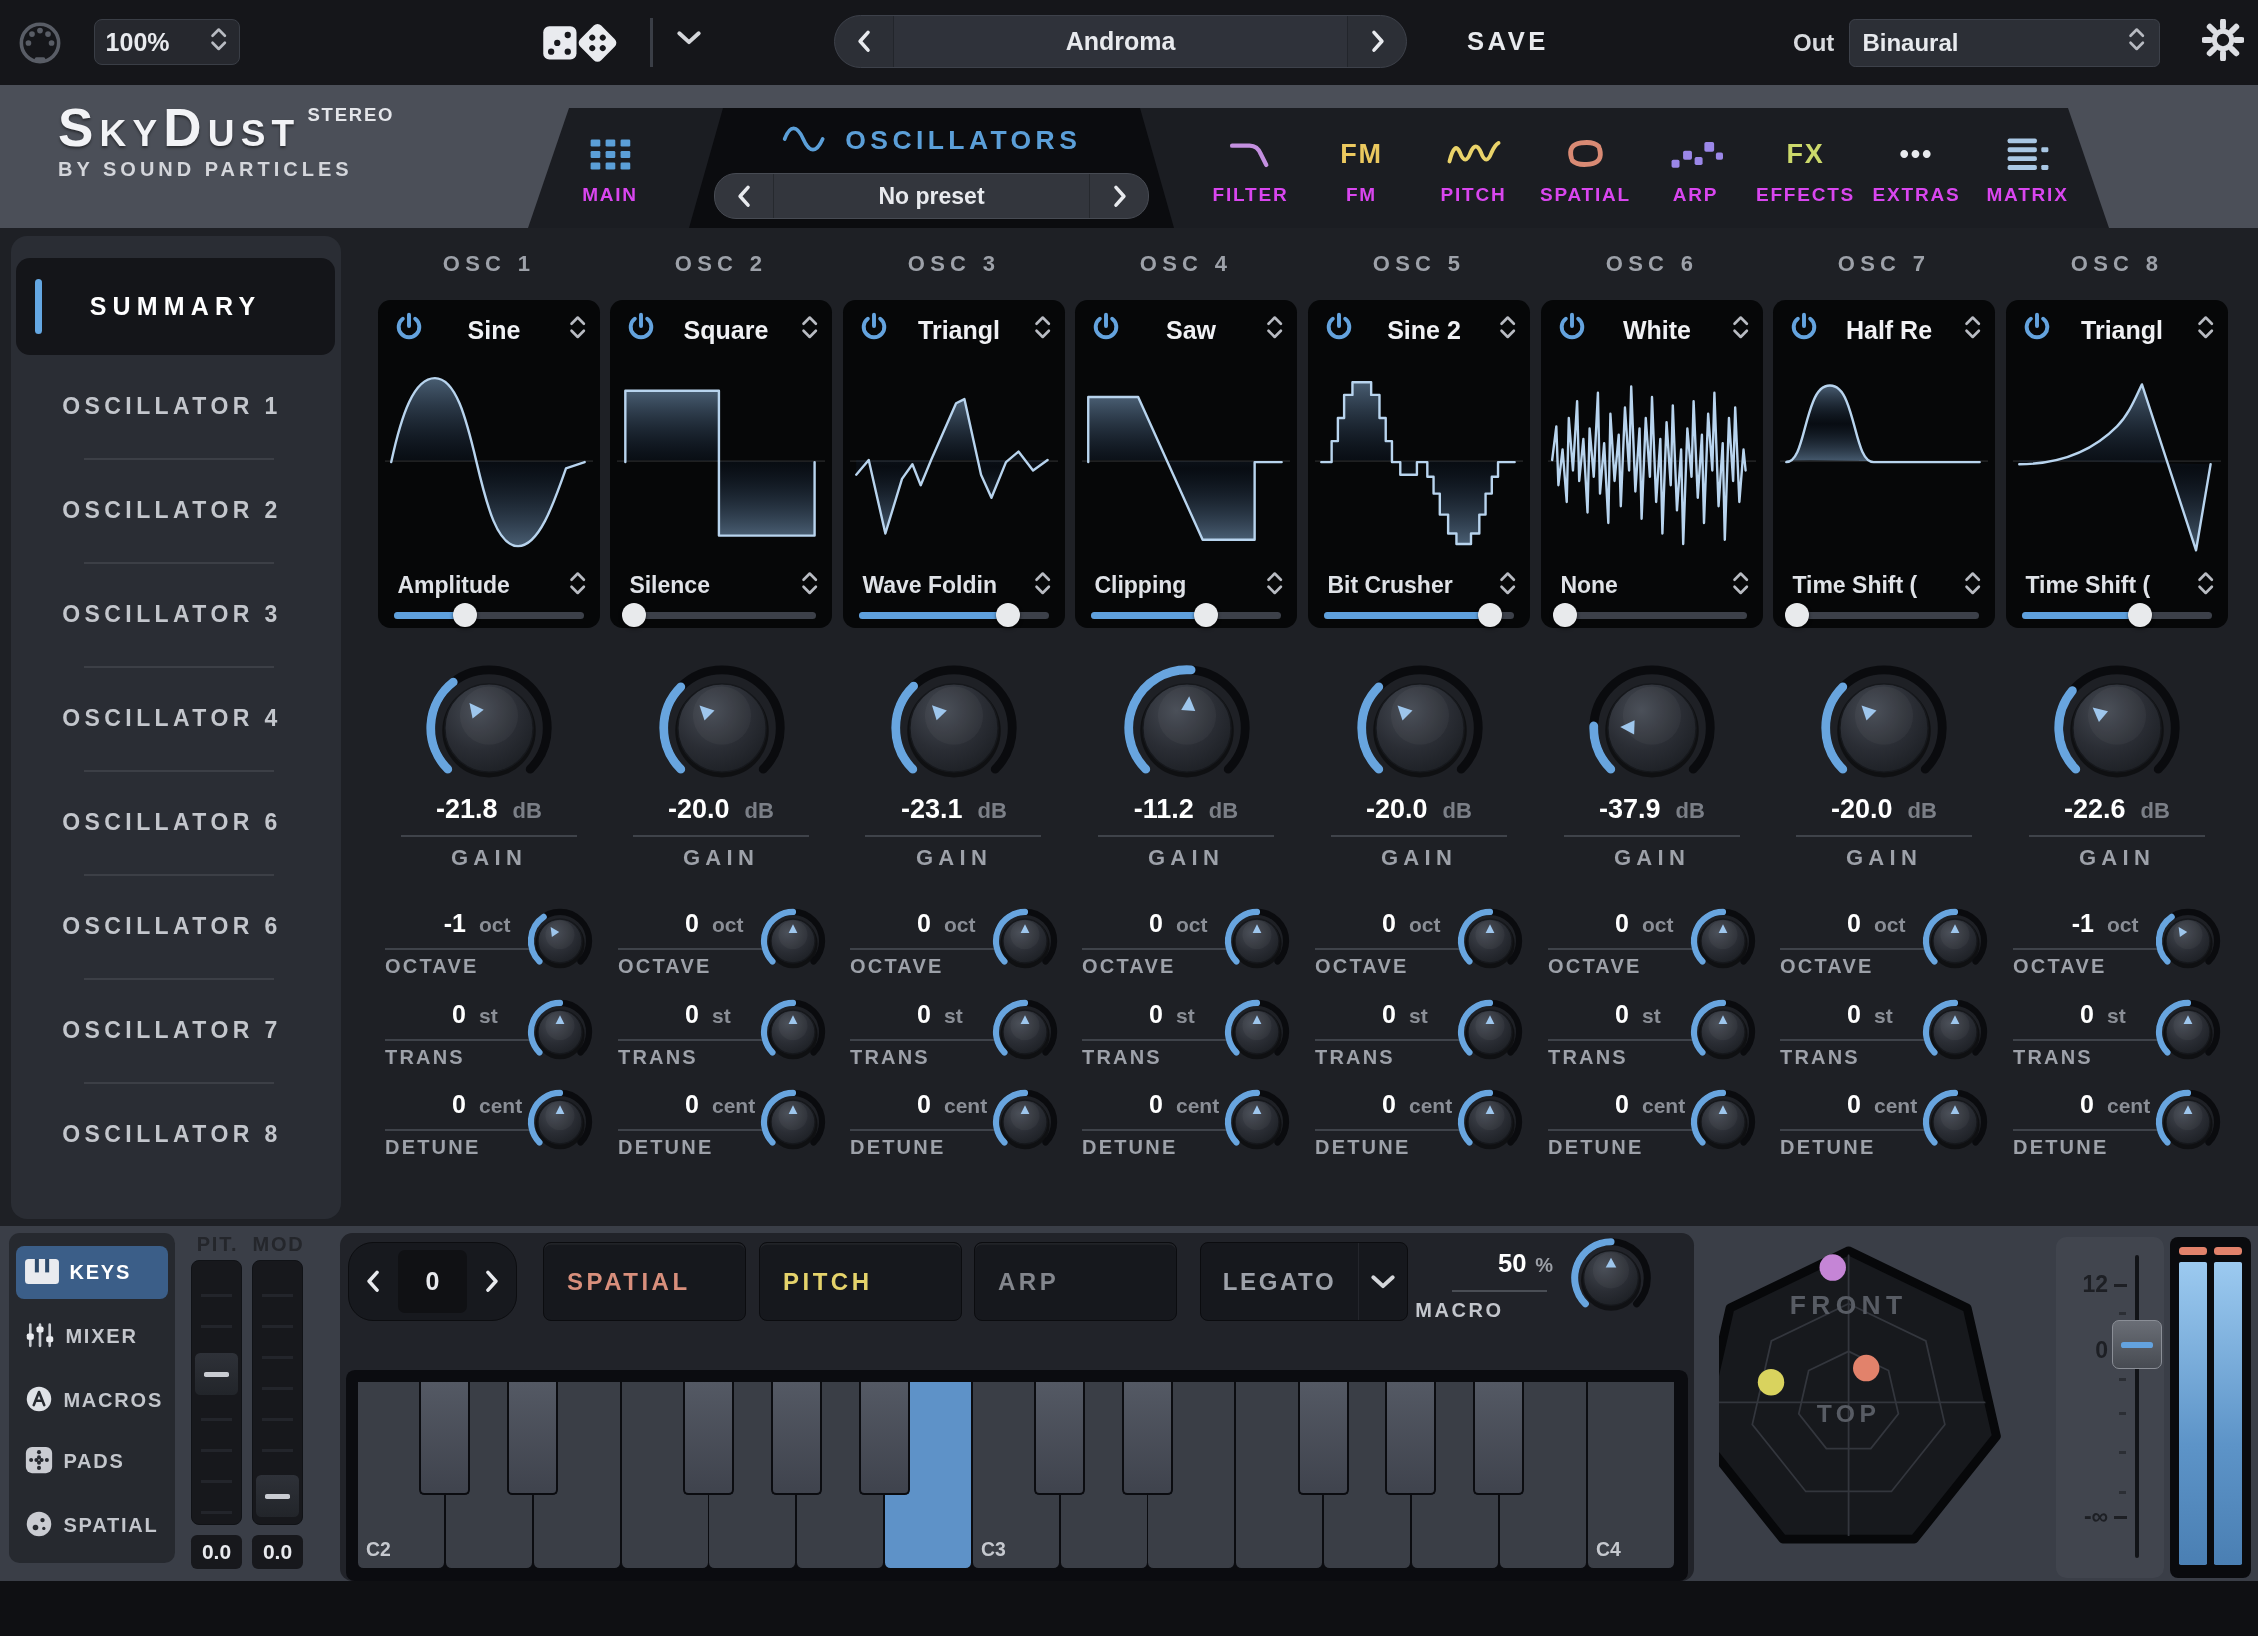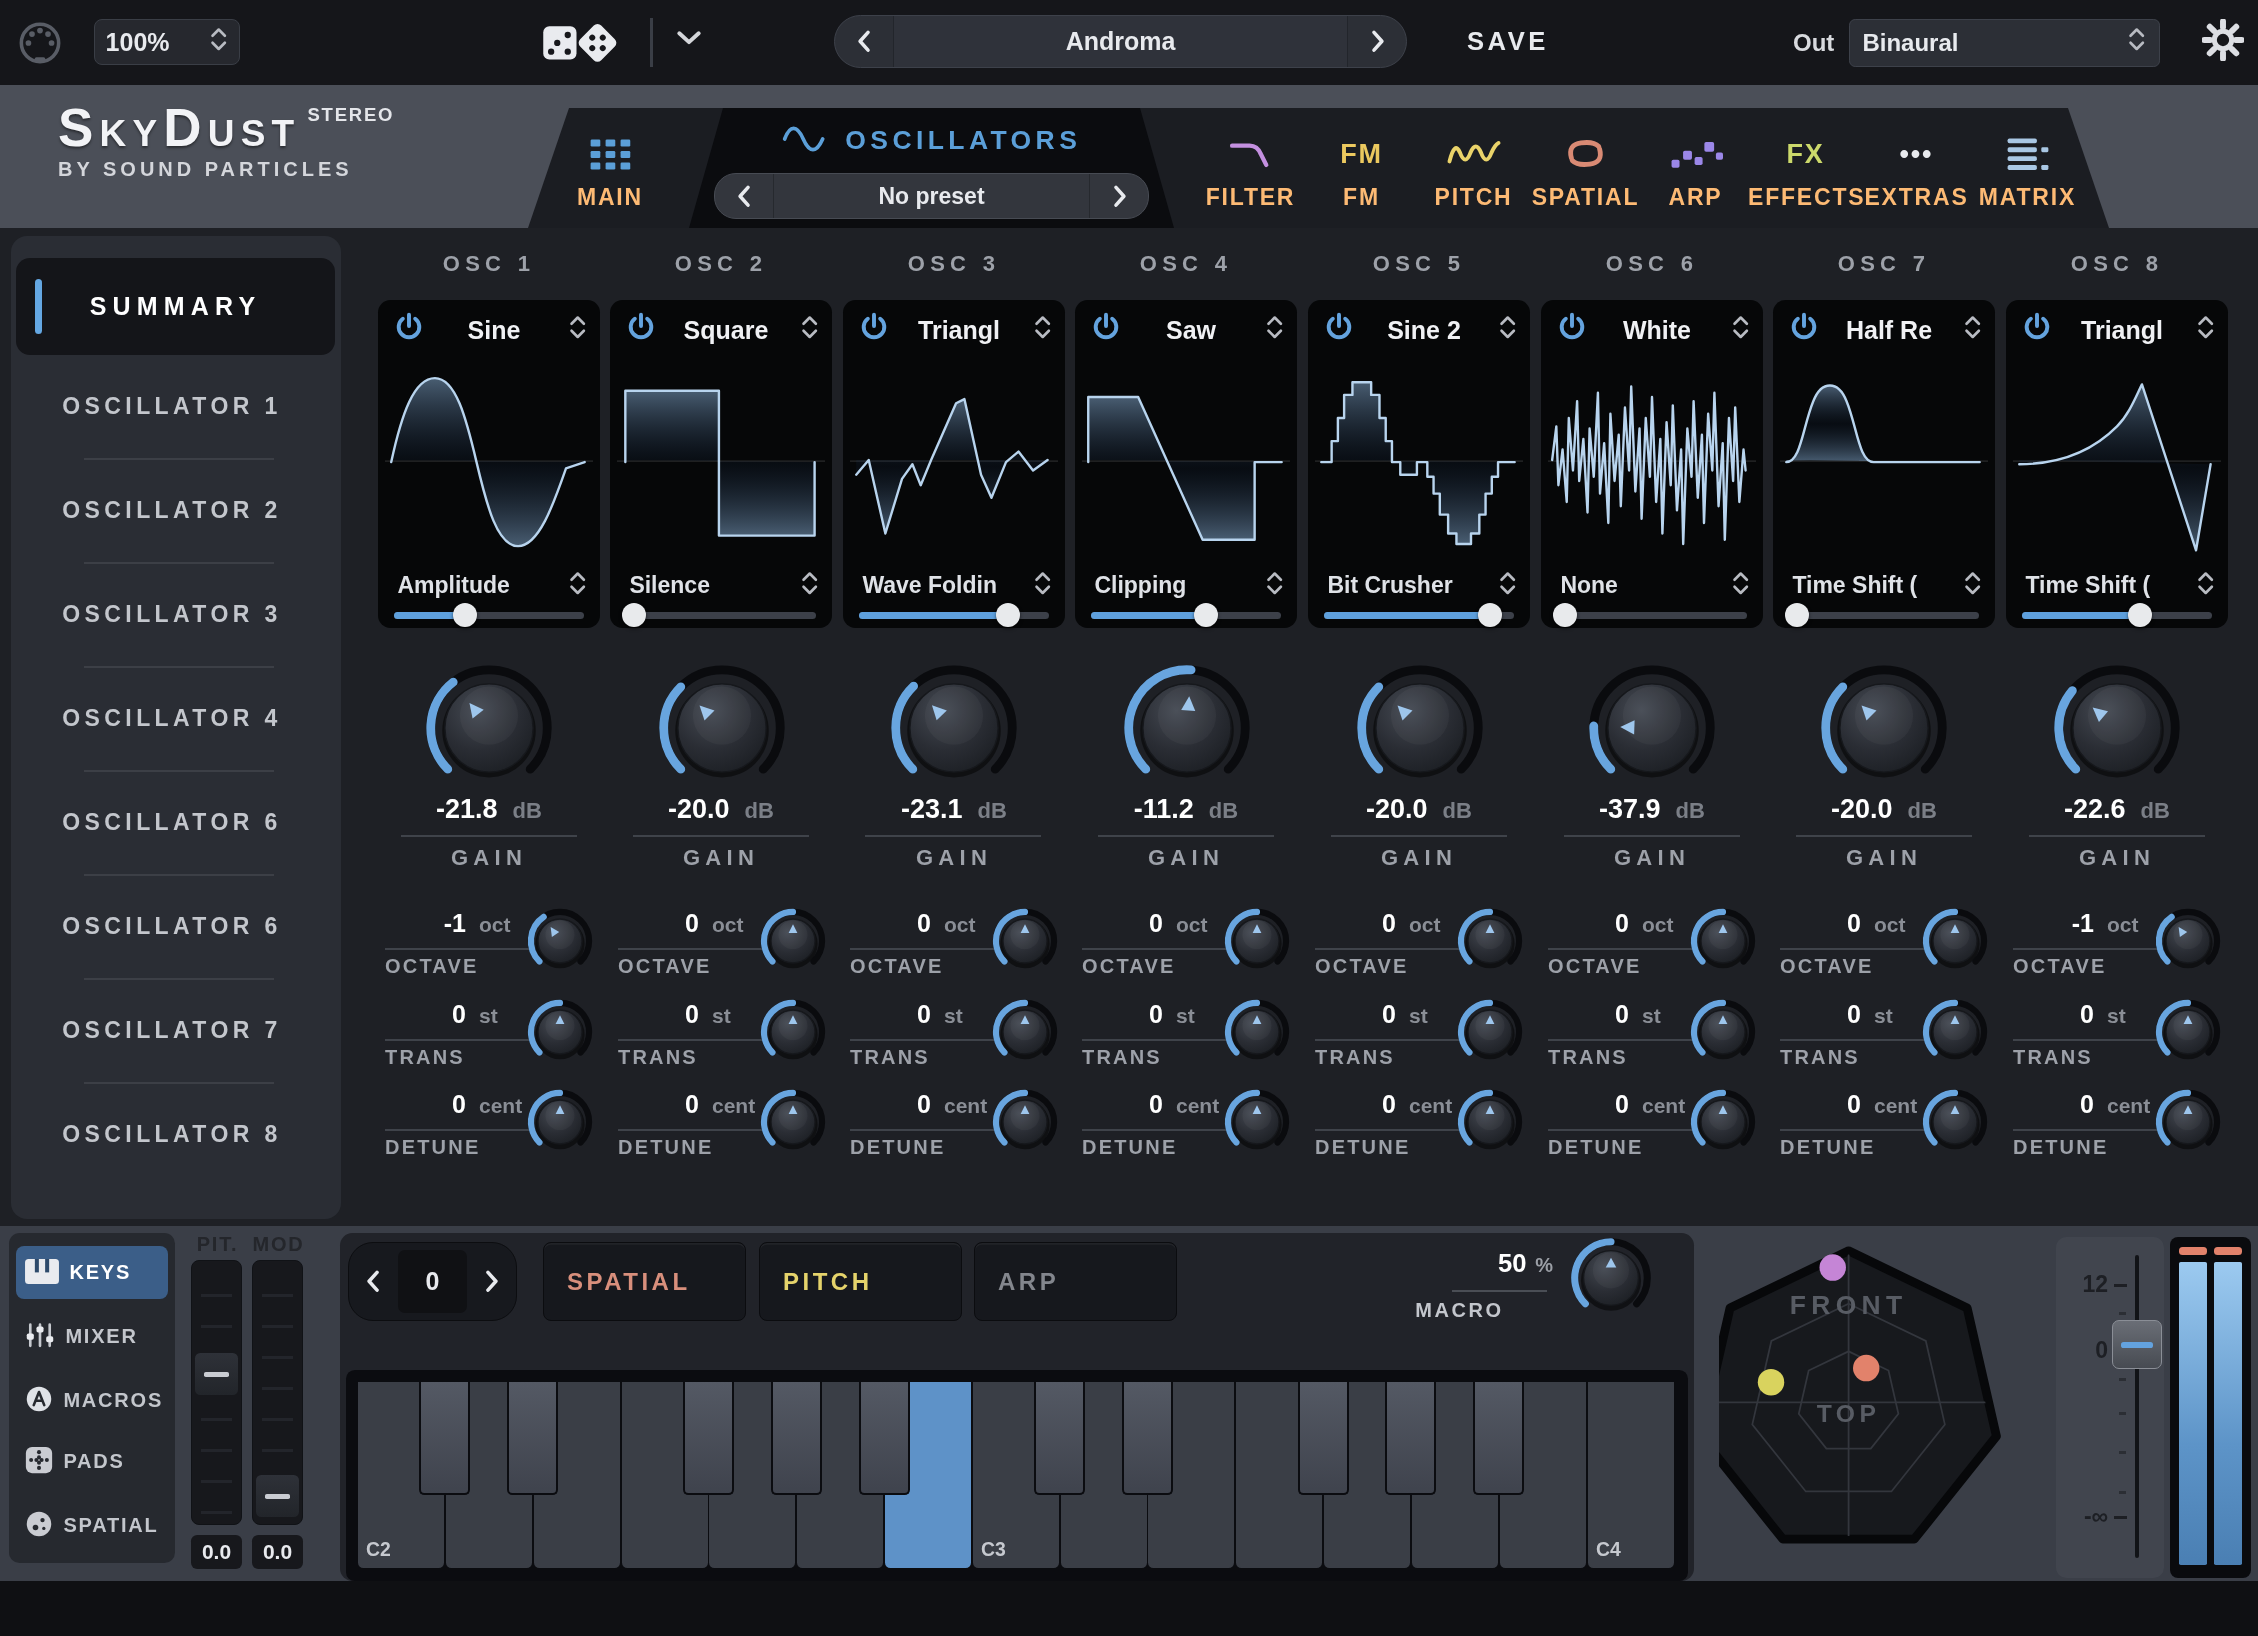--- a/index.html
+++ b/index.html
@@ -18,21 +18,21 @@
   .out-select{position:absolute;left:1849px;top:18.5px;width:311px;height:48px;background:#2c2f36;border:1.8px solid #3d414a;border-radius:6.2px;display:flex;align-items:center;justify-content:space-between;padding:0 12.4px;box-sizing:border-box;font-size:24px;font-weight:bold;}
   
   .header{position:absolute;top:85px;left:0;width:100%;height:143px;background:#4b4f58;}
   .logo{position:absolute;left:58px;top:16px;}
   .logo-title{font-variant:small-caps;font-size:53px;font-weight:bold;letter-spacing:6.2px;color:#f2f3f6;text-shadow:0 1.8px 2.6px rgba(0,0,0,.45);line-height:53px;}
   .logo-badge{font-size:18.5px;font-weight:bold;letter-spacing:1.8px;color:#e4e6ea;vertical-align:25px;margin-left:7px;}
   .logo-sub{font-size:20px;font-weight:bold;letter-spacing:4px;color:#d4d6db;margin-top:3.5px;}
   .tabstrip{position:absolute;left:528px;top:23px;width:1581px;height:120px;background:#1b1d22;clip-path:polygon(41px 0,calc(100% - 41px) 0,100% 100%,0 100%);}
   .tab{position:absolute;top:0;height:120px;width:115px;text-align:center;cursor:pointer;}
   .tab-icon{height:58px;margin-top:17.6px;display:flex;align-items:center;justify-content:center;}
-  .tab-label{font-size:23px;color:#fdba74;font-weight:bold;letter-spacing:1.8px;}
+  .tab-label{font-size:19px;color:#d946ef;font-weight:bold;letter-spacing:1.8px;}
   .tab-text-icon{font-size:27px;font-weight:bold;letter-spacing:1.8px;}
   .tab-osc{position:absolute;left:161px;top:0;width:485px;height:120px;background:#0b0c0f;clip-path:polygon(34px 0,calc(100% - 34px) 0,100% 100%,0 100%);}
   .osc-head{display:flex;align-items:center;justify-content:center;gap:17.6px;margin-top:14px;}
   .osc-head-label{color:#5b9fd8;font-size:26.5px;font-weight:bold;letter-spacing:4.4px;}
   .osc-preset{position:absolute;left:25px;right:25px;bottom:8.8px;height:44px;background:#33363d;border:0.9px solid #474b53;border-radius:22px;display:flex;overflow:hidden;}
   .osc-preset .pn-name{font-size:23px;background:#33363d;border-color:#26292e;}
   
   .sidebar{position:absolute;left:10.6px;top:236px;width:330px;height:983px;background:#2a2d34;border-radius:16px;}
   .side-summary{position:absolute;left:16px;top:258px;width:319px;height:97px;background:#141519;border-radius:14px;cursor:pointer;}
   .side-summary .bar{position:absolute;left:19.4px;top:21px;width:6.2px;height:55px;background:#64a7e2;border-radius:3.5px;}
@@ -1104,20 +1104,28 @@
         <svg width="23" height="26.5" viewBox="0 0 26 30">
           <polyline points="9,5 18,15 9,25" fill="none" stroke="#e8eaee" stroke-width="4" stroke-linecap="round" stroke-linejoin="round"></polyline>
         </svg>
       </div>
   </div>
   <div id="modeBtns">
       <div class="modebtn" style="left:543px;color:#d88f7c;">SPATIAL</div>
       <div class="modebtn" style="left:759px;color:#e5d36b;">PITCH</div>
       <div class="modebtn" style="left:974px;color:#83868d;">ARP</div>
     </div>
+  <div class="legato">
+    <div class="ll">LEGATO</div>
+    <div class="lc" id="legatoChev">
+        <svg width="30" height="19.4" viewBox="0 0 34 22">
+          <polyline points="6,6 17,16 28,6" fill="none" stroke="#d4d6da" stroke-width="4.5" stroke-linecap="round" stroke-linejoin="round"></polyline>
+        </svg>
+      </div>
+  </div>
   <div class="macroval">
     <span class="v">50</span>
     <span class="u">%</span>
   </div>
   <div class="macroline"></div>
   <div class="macrolbl">MACRO</div>
   <div class="abs" style="left:1565px;top:1232px;" id="macroKnob"><svg width="92" height="92" viewBox="0 0 104 104">
     <circle cx="52" cy="55" r="34" fill="rgba(0,0,0,0.5)"></circle>
     <path d="M23.0,81.0 A41,41 0 1 1 81.0,81.0" stroke="#0a0b0e" stroke-width="8" fill="none" stroke-linecap="round"></path>
     <path d="M23.0,81.0 A41,41 0 0 1 52.0,11.0" stroke="#68a5df" stroke-width="8" fill="none" stroke-linecap="round"></path>

